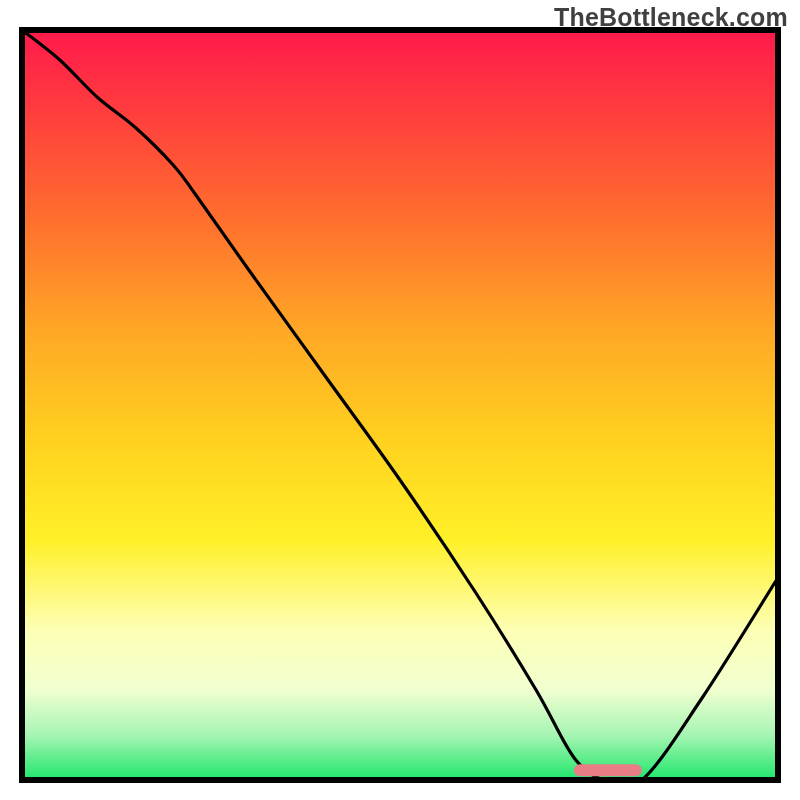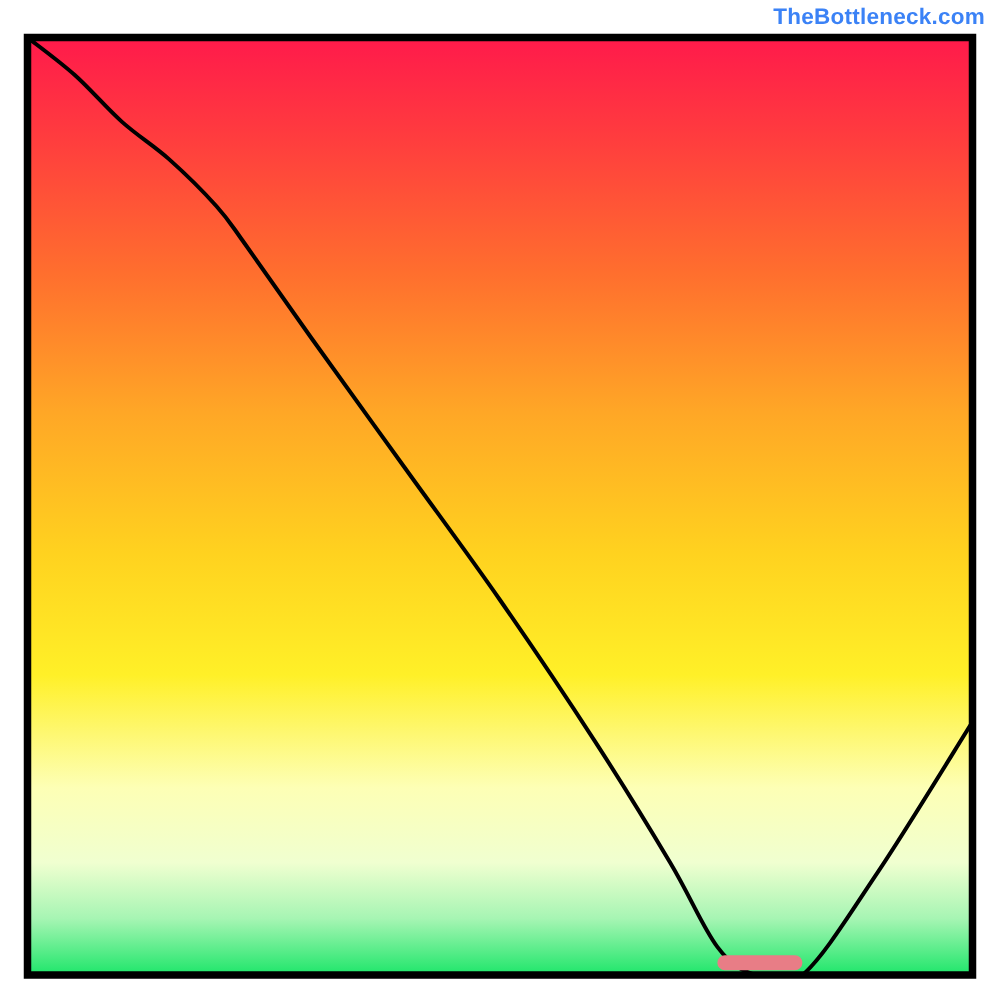--- a/index.html
+++ b/index.html
@@ -12,23 +12,23 @@
   }
   .wrap {
     position: relative;
     width: 800px;
     height: 800px;
   }
   .watermark {
     position: absolute;
     top: 3px;
     right: 12px;
-    font-size: 18px;
+    font-size: 25px;
     font-weight: 600;
-    color: #3b82f6;
+    color: #404040;
     letter-spacing: 0.2px;
     z-index: 5;
   }
   svg.chart {
     position: absolute;
     top: 0;
     left: 0;
     width: 800px;
     height: 800px;
   }

